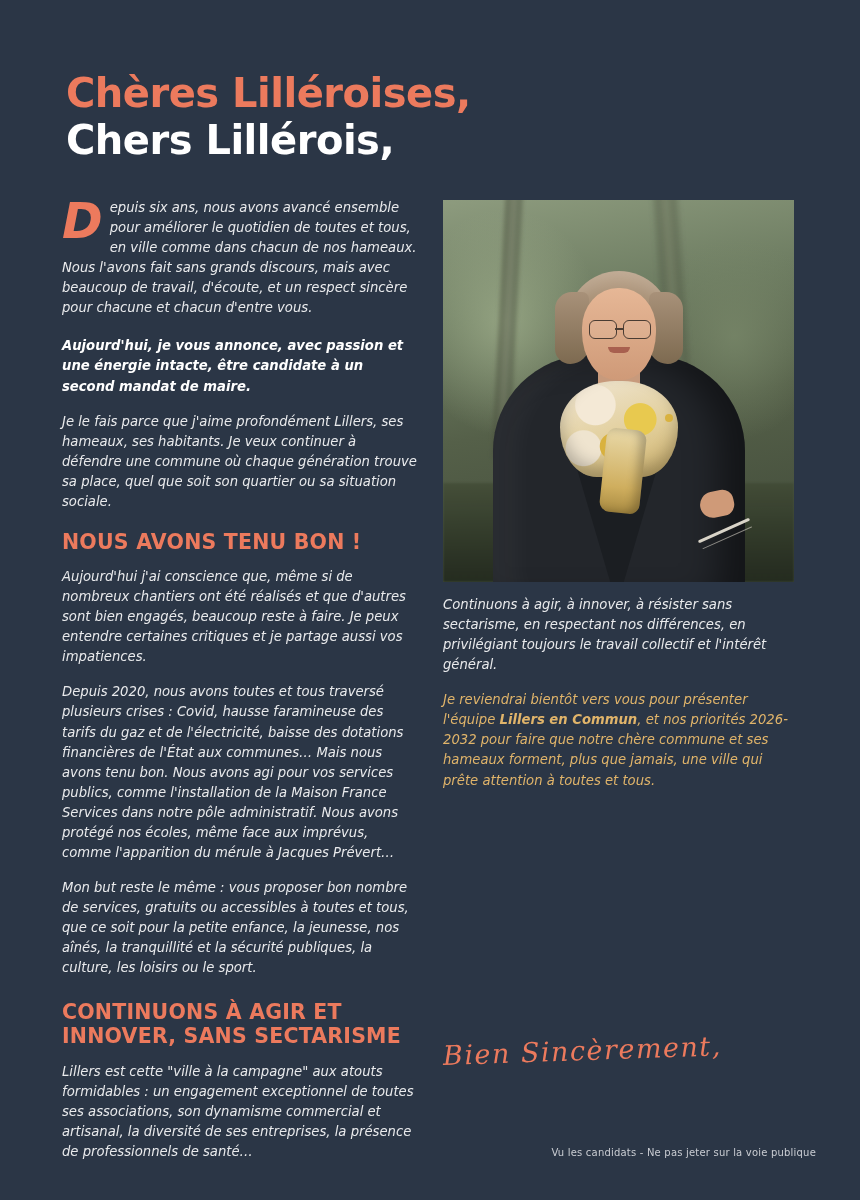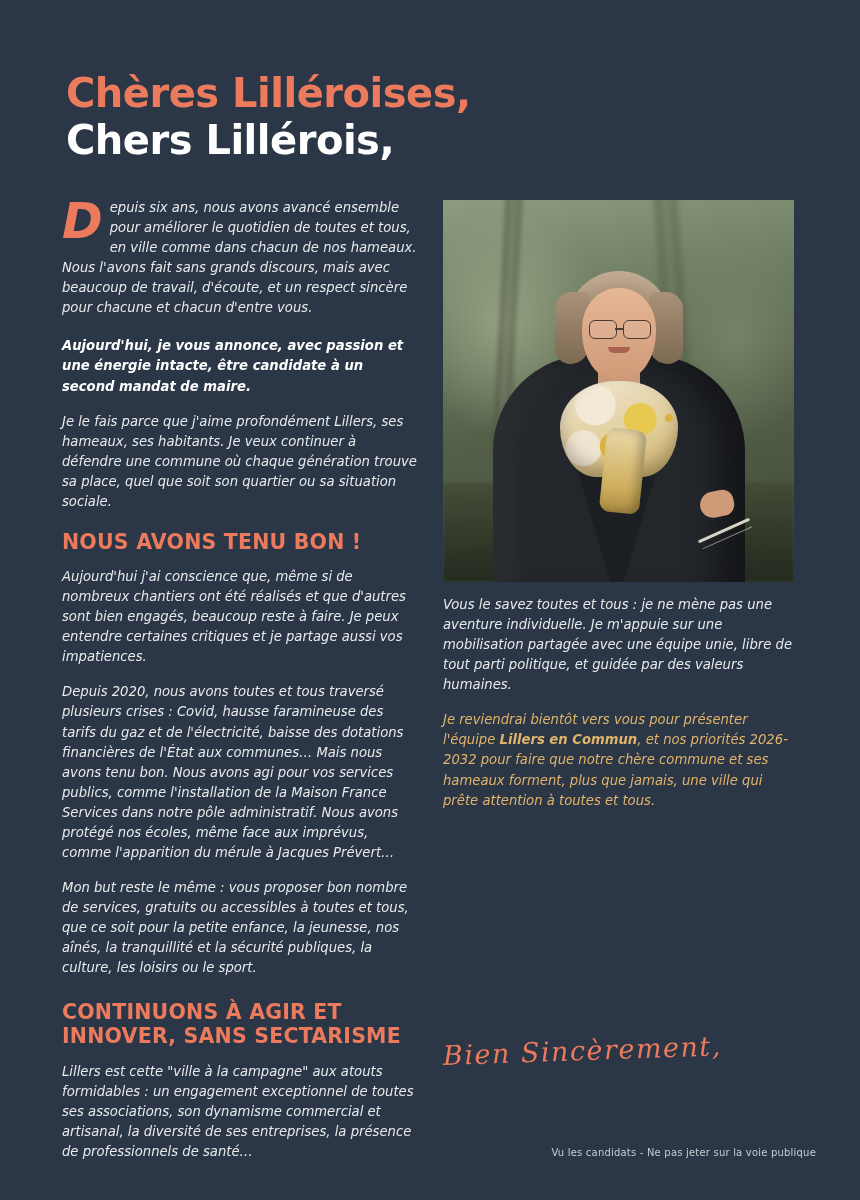--- a/index.html
+++ b/index.html
@@ -364,21 +364,21 @@
         <div class="glasses-bridge"></div>
         <div class="mouth"></div>
         <div class="pin"></div>
         <div class="hand"></div>
         <div class="eyeglass-held"></div>
       </div>
     </div>
   </div>
 
   <div class="col-right-text">
-    <p class="body">Vous le savez toutes et tous : je ne mène pas une aventure individuelle. Je m'appuie sur une mobilisation partagée avec une équipe unie, libre de tout parti politique, et guidée par des valeurs humaines.</p>
+    <p class="body">Continuons à agir, à innover, à résister sans sectarisme, en respectant nos différences, en privilégiant toujours le travail collectif et l'intérêt général.</p>
     <p class="closing"><span>Je reviendrai bientôt vers vous pour présenter l'équipe </span><b>Lillers en Commun</b><span>, et nos priorités 2026-2032 pour faire que notre chère commune et ses hameaux forment, plus que jamais, une ville qui prête attention à toutes et tous.</span></p>
   </div>
 
   <div class="sign-block">
     <div class="sign-script">Bien Sincèrement,</div>
   </div>
 
   <div class="footer-note">Vu les candidats - Ne pas jeter sur la voie publique</div>
 
 </div>

